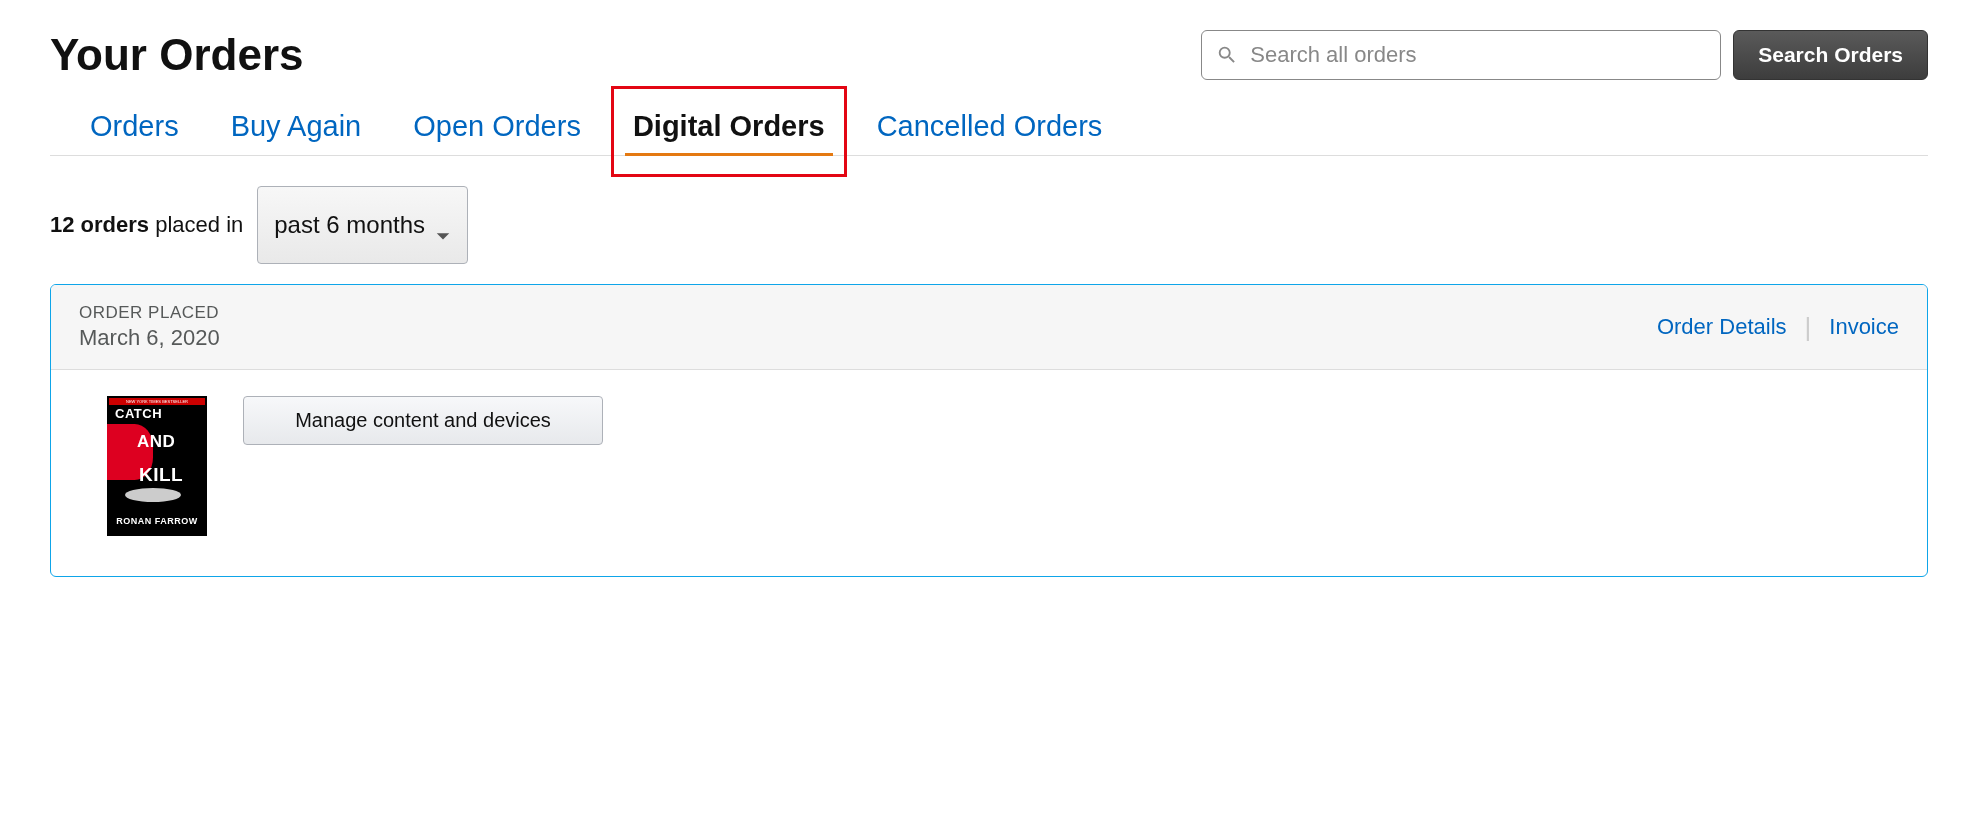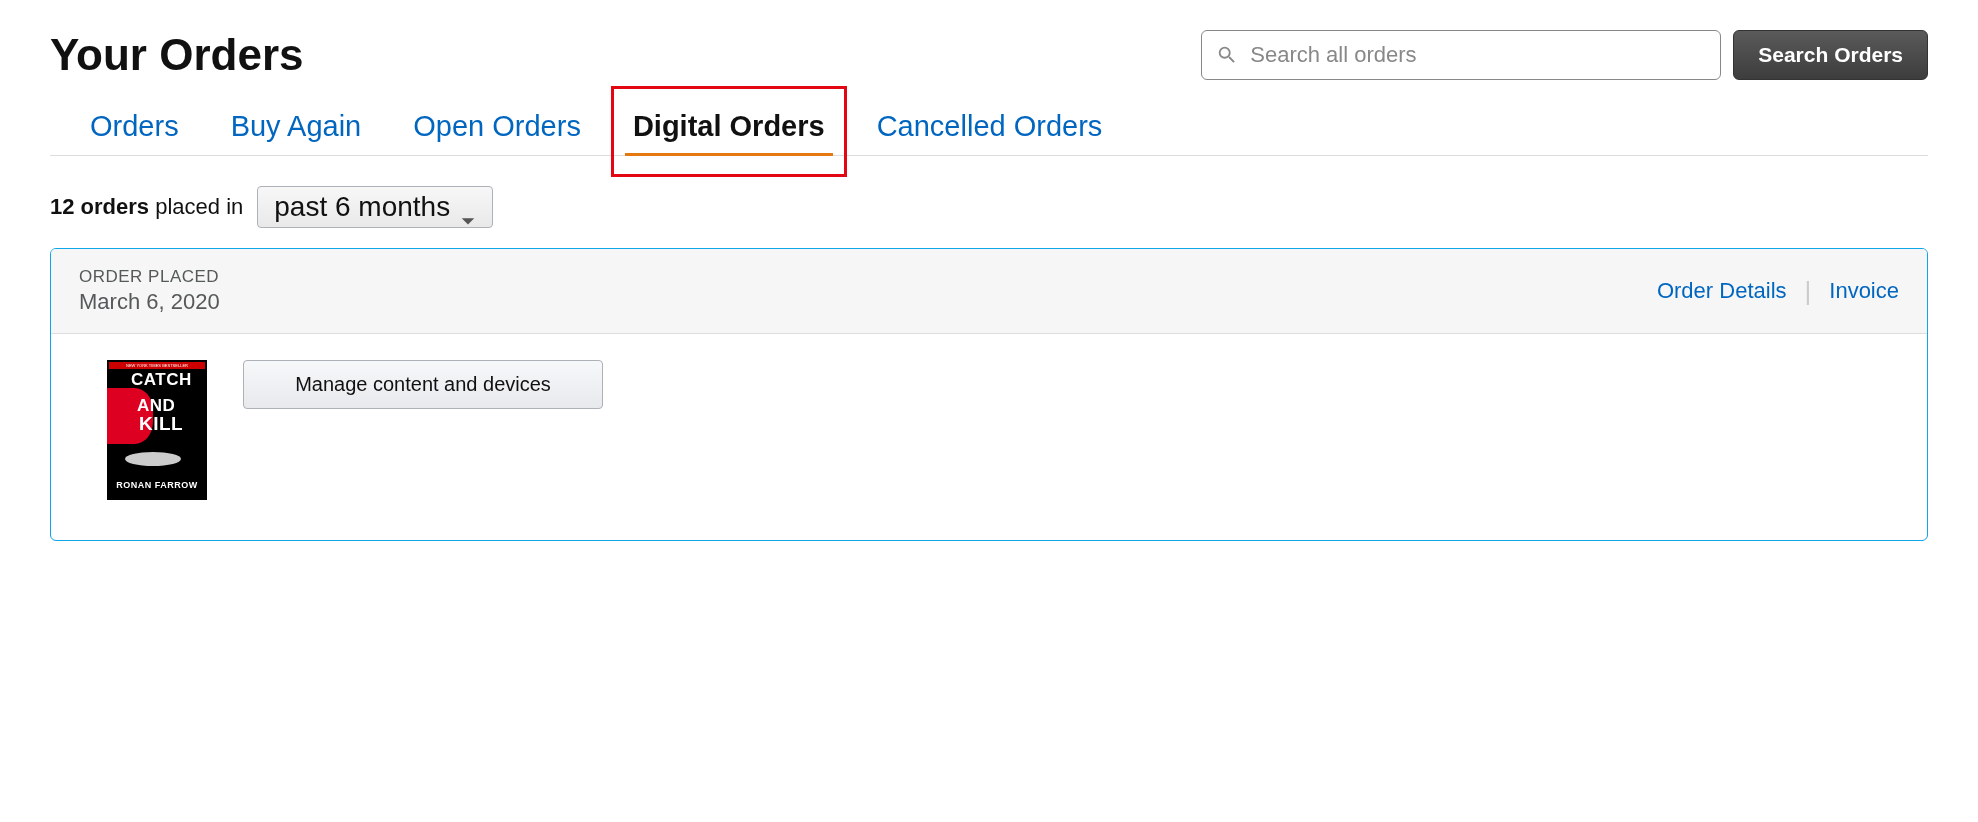--- a/index.html
+++ b/index.html
@@ -117,22 +117,22 @@
     .filter-row .count {
       font-weight: 700;
     }
     .range-select {
       display: inline-flex;
       align-items: center;
       gap: 10px;
       background: linear-gradient(#f7f7f7, #e9e9e9);
       border: 1px solid #adb1b8;
       border-radius: 4px;
-      padding: 4px 16px;
-      font-size: 28px;
+      padding: 24px 16px;
+      font-size: 24px;
       cursor: pointer;
       color: #111;
     }
     .chevron-down {
       width: 16px;
       height: 10px;
     }
     .chevron-down svg {
       width: 100%;
       height: 100%;
@@ -199,23 +199,23 @@
       background: #dd0020;
       border-radius: 0 40% 40% 0;
     }
     .book-thumb .title-line {
       position: absolute;
       color: #fff;
       font-weight: 900;
       font-family: Impact, "Arial Black", sans-serif;
       letter-spacing: 0.5px;
     }
-    .book-thumb .t1 { top: 10px; left: 24px; font-size: 17px; }
+    .book-thumb .t1 { top: 10px; left: 8px; font-size: 13px; }
     .book-thumb .t2 { top: 36px; left: 30px; font-size: 17px; }
-    .book-thumb .t3 { top: 53px; left: 32px; font-size: 19px; }
+    .book-thumb .t3 { top: 68px; left: 32px; font-size: 19px; }
     .book-thumb .author {
       position: absolute;
       bottom: 10px;
       left: 0;
       right: 0;
       text-align: center;
       color: #fff;
       font-size: 9px;
       font-weight: 700;
       letter-spacing: 0.5px;

